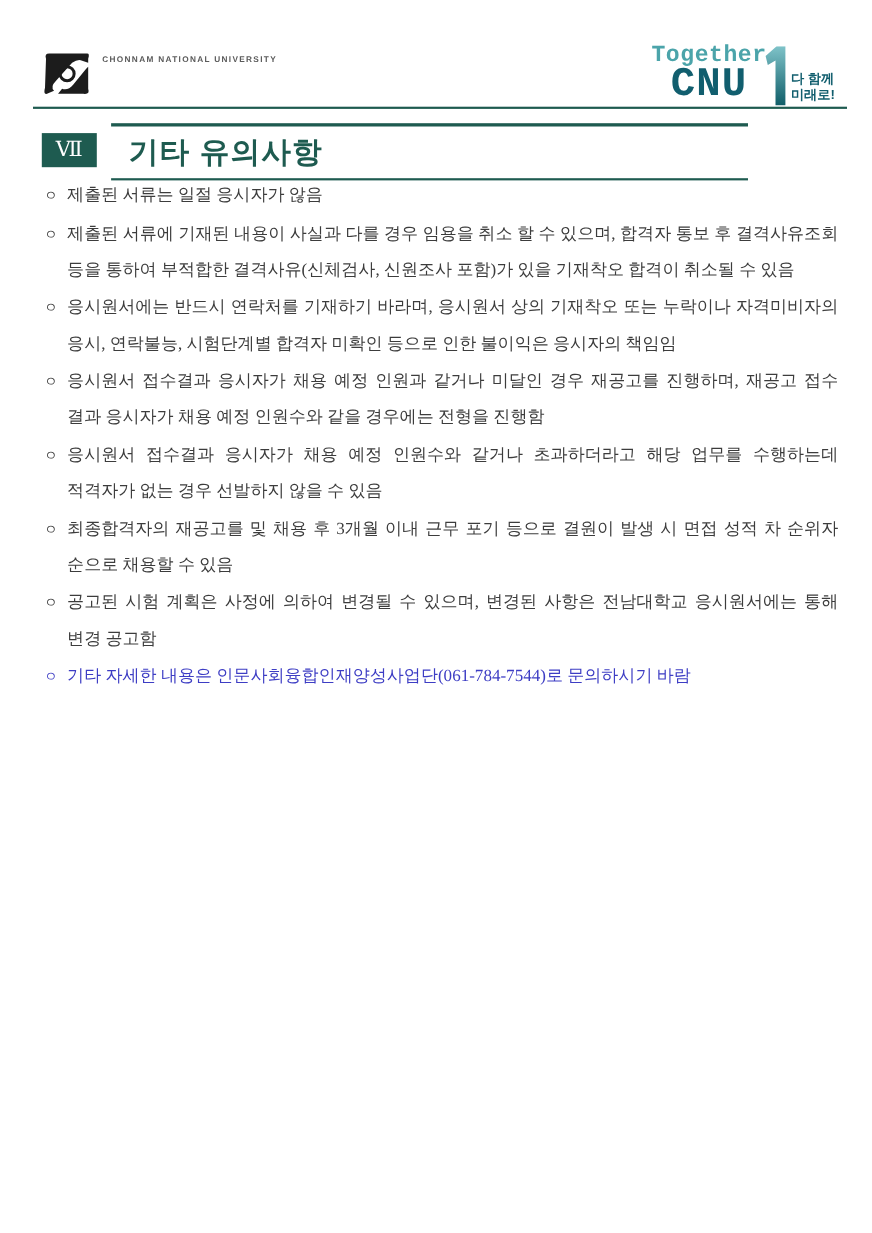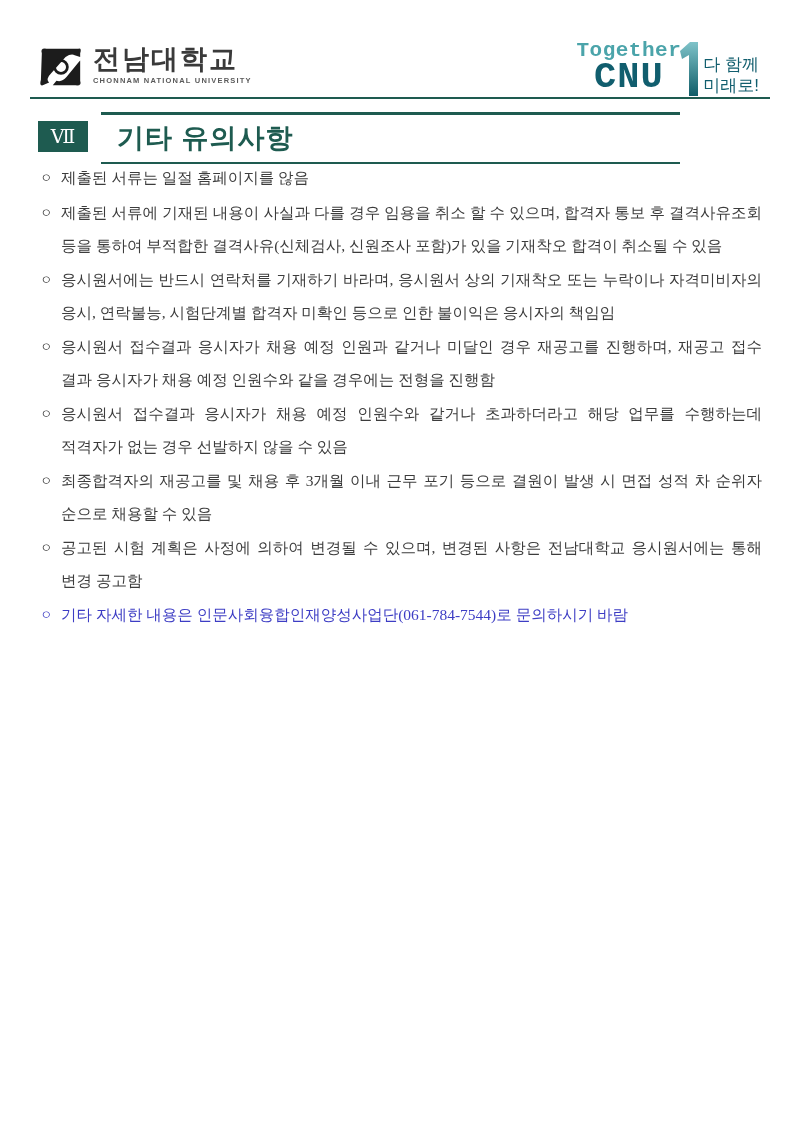--- a/index.html
+++ b/index.html
@@ -35,21 +35,21 @@
     font-weight:700;font-size:7.5px;letter-spacing:1.2px;
     color:#5a5a5a;margin-top:3px;
   }
   .logo-right{position:absolute;right:4px;top:-4px;display:flex;align-items:flex-start;}
   .cnu-col{text-align:center;font-family:Liberation Mono, monospace;}
   .together{color:var(--teal-light);font-weight:800;font-size:21px;line-height:1;letter-spacing:0.5px;}
   .cnu{color:var(--cnu);font-weight:800;font-size:37px;line-height:0.9;letter-spacing:1px;}
   .one-wrap{width:20px;height:54px;margin:2px 4px 0 -2px;flex:none;}
   .slogan{
     font-family:"Liberation Sans","DejaVu Sans",sans-serif;
-    color:var(--cnu);font-weight:400;font-size:17px;line-height:1.25;margin-top:14px;
+    color:var(--cnu);font-weight:700;font-size:12px;line-height:1.25;margin-top:24px;
     white-space:nowrap;
   }
   .header-rule{position:absolute;top:97px;left:30px;width:740px;height:2px;background:var(--teal);}
 
   
   .section-head{position:absolute;top:112px;left:38px;width:642px;display:flex;align-items:flex-start;}
   .numeral-box{
     width:50px;height:31px;background:var(--teal);color:#ffffff;
     display:flex;align-items:center;justify-content:center;
     font-size:19px;font-family:"Liberation Serif","DejaVu Serif",serif;
@@ -84,21 +84,20 @@
 
   <div class="header">
 
     <div class="logo-left">
       <svg class="logo-mark" viewBox="0 0 50 46" aria-hidden="true">
         <path d="M4 8 Q2 2 9 3 L44 3 Q48 2 46 8 L46 12 L40 10 Q36 8 30 12 L14 30 Q8 36 12 40 L5 43 Q1 44 3 37 Z" fill="#1c1c1c"></path>
         <path d="M46 16 L46 38 Q48 44 41 43 L16 43 L20 38 Q26 40 31 34 L44 18 Z" fill="#1c1c1c"></path>
         <circle cx="25" cy="23" r="7" fill="none" stroke="#1c1c1c" stroke-width="3"></circle>
       </svg>
       <div>
-        <div class="uni-name">전남대학교</div>
         <div class="uni-name-en">CHONNAM NATIONAL UNIVERSITY</div>
       </div>
     </div>
 
     <div class="logo-right">
       <div class="cnu-col">
         <div class="together">Together</div>
         <div class="cnu">CNU</div>
       </div>
       <div class="one-wrap">
@@ -124,21 +123,21 @@
   <div class="section-head">
     <div class="numeral-box">Ⅶ</div>
     <div class="title-block">
       <div class="section-title">기타 유의사항</div>
     </div>
   </div>
 
   <div class="notes">
     <div class="note">
       <span class="marker">ㅇ</span>
-      <span class="note-text">제출된 서류는 일절 홈페이지를 않음</span>
+      <span class="note-text">제출된 서류는 일절 응시자가 않음</span>
     </div>
 
     <div class="note">
       <span class="marker">ㅇ</span>
       <span class="note-text">제출된 서류에 기재된 내용이 사실과 다를 경우 임용을 취소 할 수 있으며, 합격자 통보 후 결격사유조회 등을 통하여 부적합한 결격사유(신체검사, 신원조사 포함)가 있을 기재착오 합격이 취소될 수 있음</span>
     </div>
 
     <div class="note">
       <span class="marker">ㅇ</span>
       <span class="note-text">응시원서에는 반드시 연락처를 기재하기 바라며, 응시원서 상의 기재착오 또는 누락이나 자격미비자의 응시, 연락불능, 시험단계별 합격자 미확인 등으로 인한 불이익은 응시자의 책임임</span>

